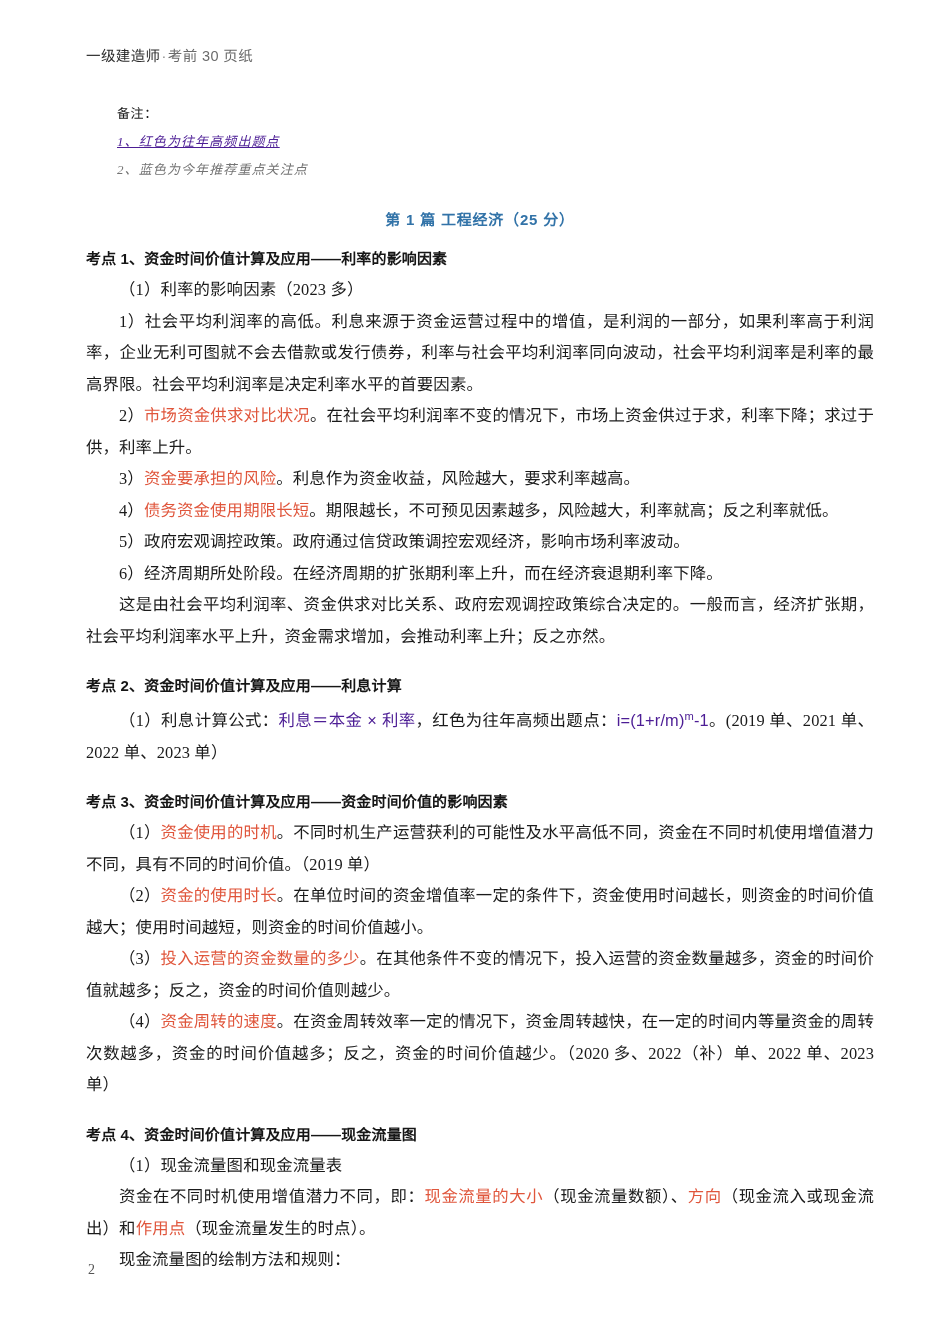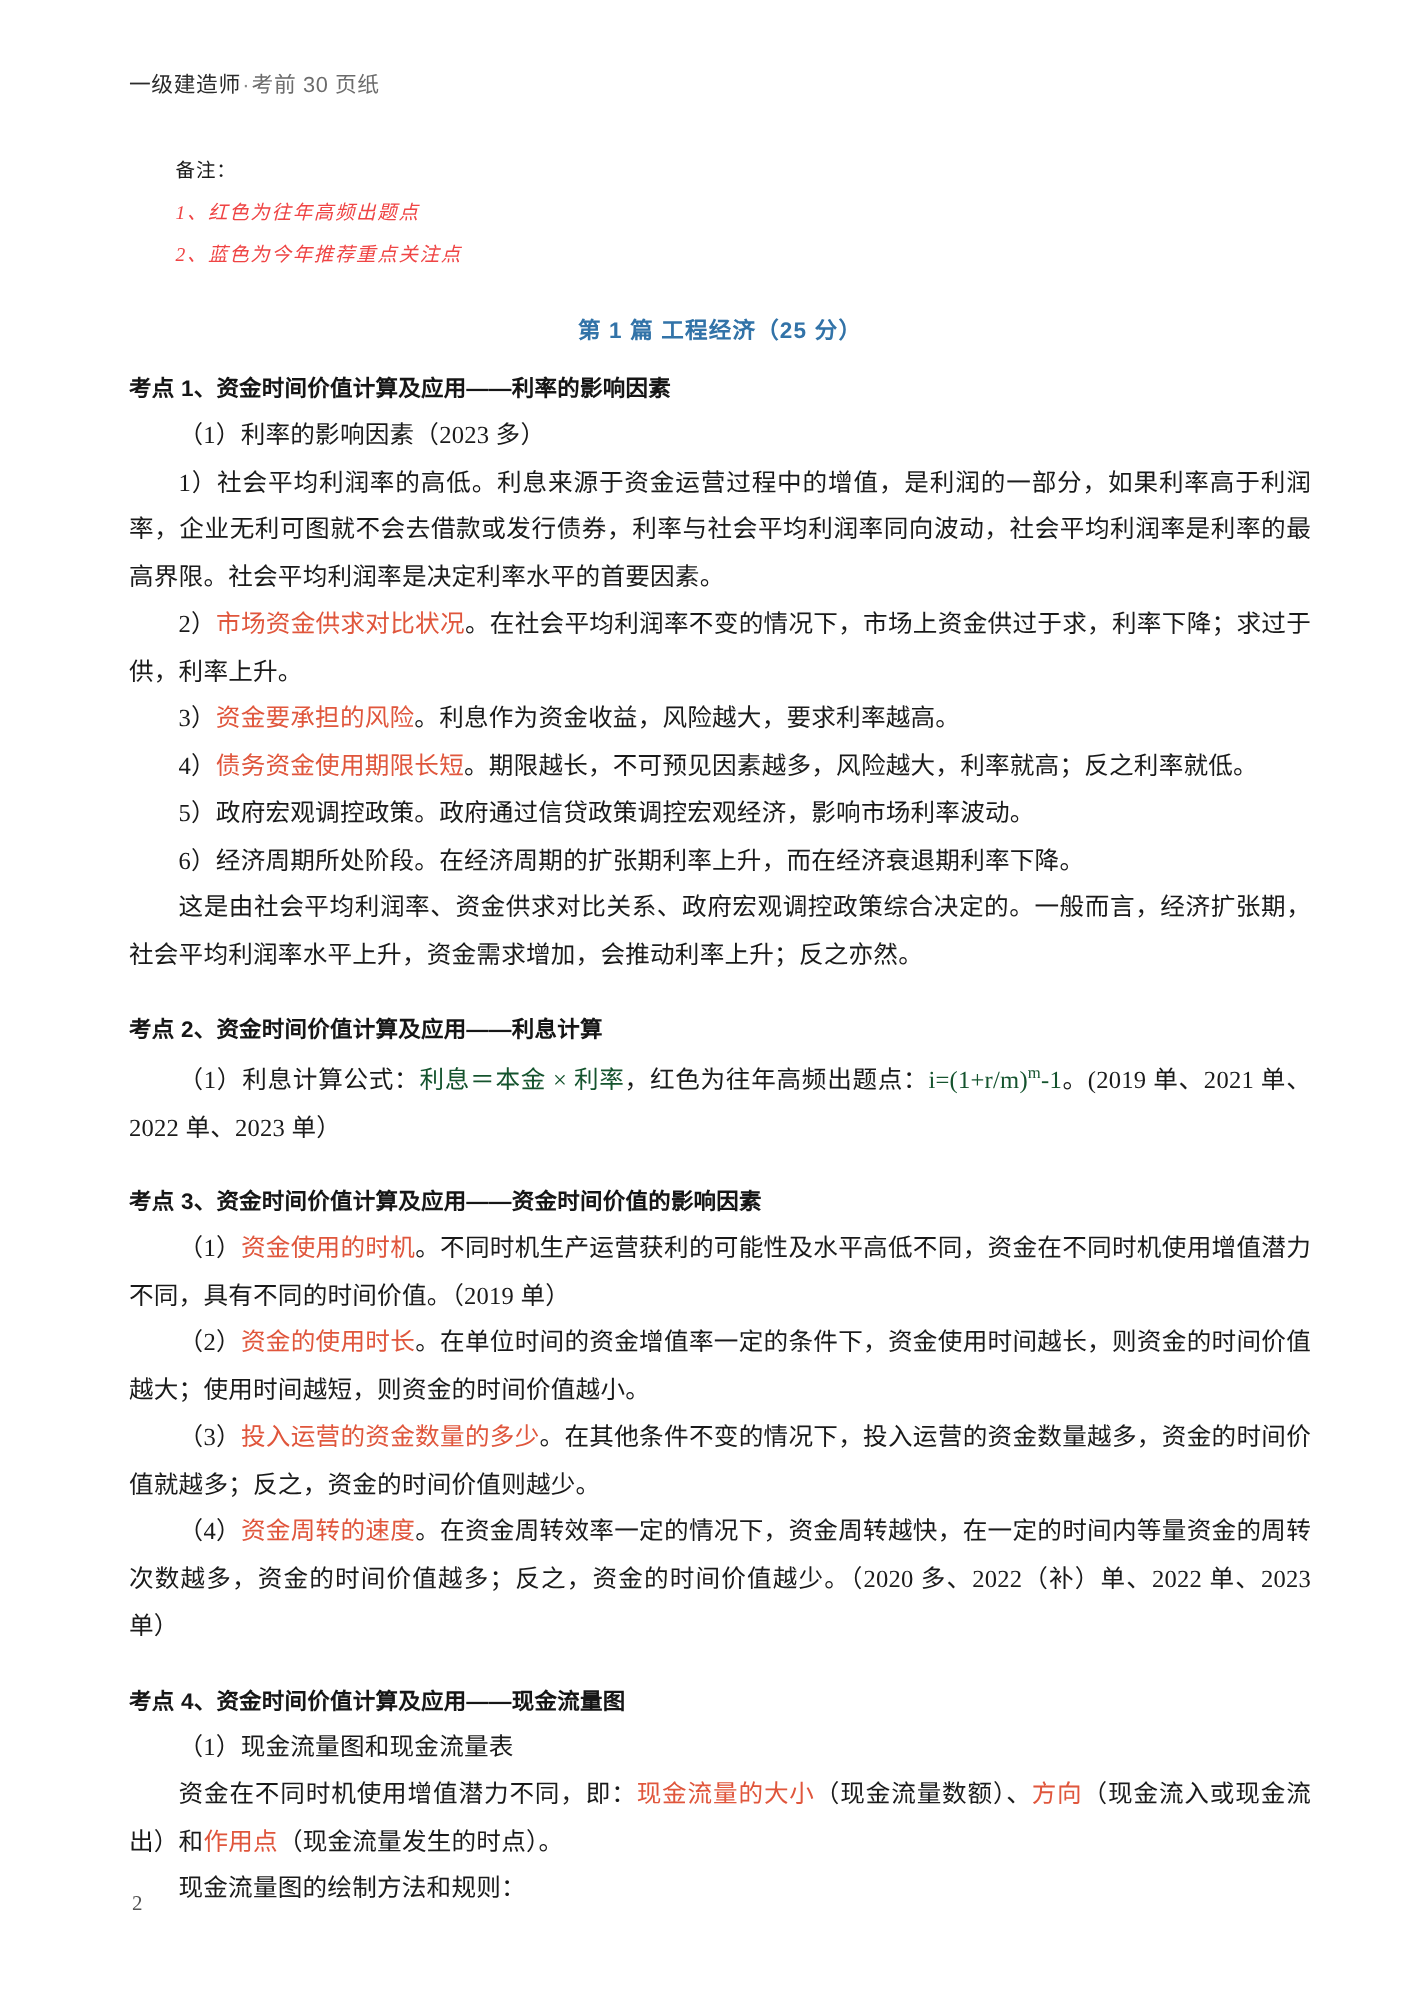--- a/index.html
+++ b/index.html
@@ -57,22 +57,22 @@
   }
   .note-line {
     font-family: "Liberation Serif", "DejaVu Serif", serif;
     font-style: italic;
     font-size: 13px;
     line-height: 28px;
     letter-spacing: 1.1px;
     white-space: nowrap;
   }
   .note-label { color: #1a1a1a; font-style: normal; letter-spacing: 0.6px; }
-  .note-red  { color: #ef4444; }
-  .note-blue { color: #ef4444; }
+  .note-red  { color: #4c1d95; text-decoration: underline; }
+  .note-blue { color: #737373; }
 
   
   .section-title {
     margin: 24px 0 18px 0;
     text-align: center;
     font-family: "Liberation Sans", "DejaVu Sans", sans-serif;
     font-weight: bold;
     font-size: 15px;
     letter-spacing: 0.8px;
     color: #3273a8;
@@ -99,22 +99,22 @@
     letter-spacing: 0.15px;
     text-align: justify;
     text-justify: inter-ideograph;
     text-indent: 33px;
     color: #1a1a1a;
   }
   .para.tight { text-align: left; }
 
   .hl      { color: #e0563c; }
   .formula {
-    color: #14532d;
-    font-family: Liberation Serif, serif;
+    color: #4c1d95;
+    font-family: Liberation Sans, sans-serif;
   }
   .formula sup { font-size: 0.68em; vertical-align: super; }
 
   
   .page-number {
     position: absolute;
     left: 88px;
     top: 1262px;
     font-size: 14px;
     color: #545454;

